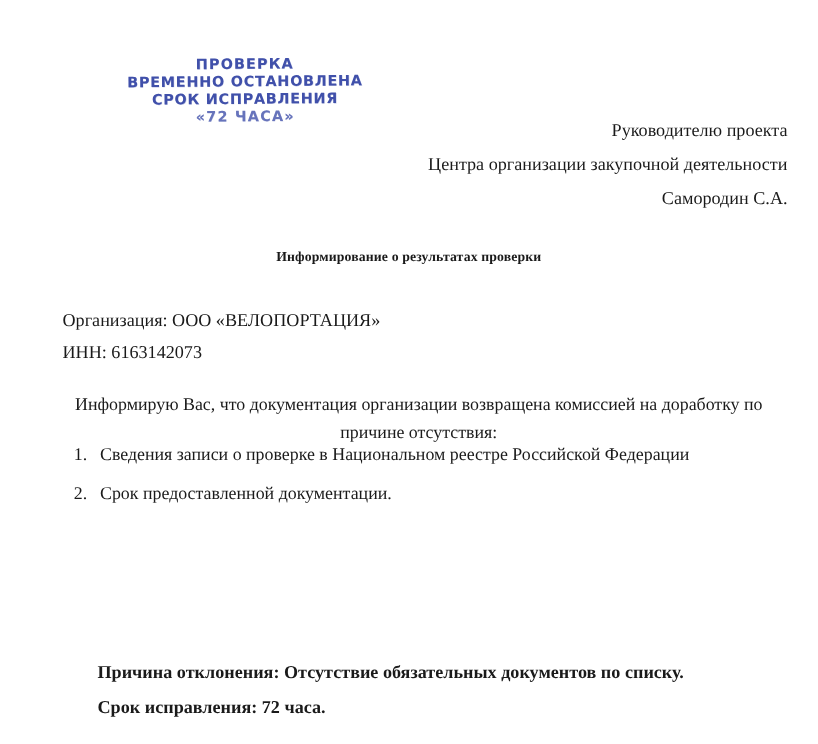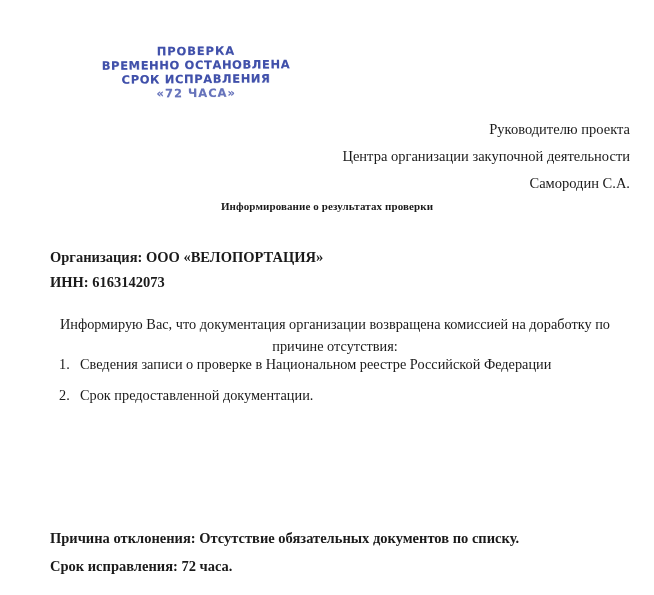--- a/index.html
+++ b/index.html
@@ -49,21 +49,21 @@
   .stamp-line.l4 {
     font-size: 11.5px;
     letter-spacing: 1px;
     opacity: 0.8;
   }
 
   
   .addressee {
     position: absolute;
     right: 24px;
-    top: 116px;
+    top: 92px;
     width: 420px;
     text-align: right;
     font-size: 14.5px;
     line-height: 27px;
   }
   .addressee div { white-space: nowrap; }
 
   
   .doc-title {
     position: absolute;
@@ -75,21 +75,21 @@
     font-weight: 700;
     letter-spacing: 0.1px;
   }
 
   
   .org-block {
     position: absolute;
     left: 50px;
     top: 245px;
     font-size: 14.5px;
-    font-weight: 700;
+    font-weight: 400;
     line-height: 25px;
   }
   .org-block div { white-space: nowrap; }
 
   
   .intro {
     position: absolute;
     left: 50px;
     top: 313px;
     width: 570px;
@@ -127,21 +127,21 @@
 
   
   .footer-block {
     position: absolute;
     left: 50px;
     top: 524px;
     font-size: 14.5px;
     font-weight: 700;
     line-height: 28px;
   }
-  .footer-block div { white-space: nowrap; }
+  .footer-block div { white-space: nowrap; margin-left: 28px; }
 </style>
 </head>
 <body>
 
 <div class="page">
 
   <div class="stamp">
     <div class="stamp-line l1">ПРОВЕРКА</div>
     <div class="stamp-line l2">ВРЕМЕННО ОСТАНОВЛЕНА</div>
     <div class="stamp-line l3">СРОК     ИСПРАВЛЕНИЯ</div>

